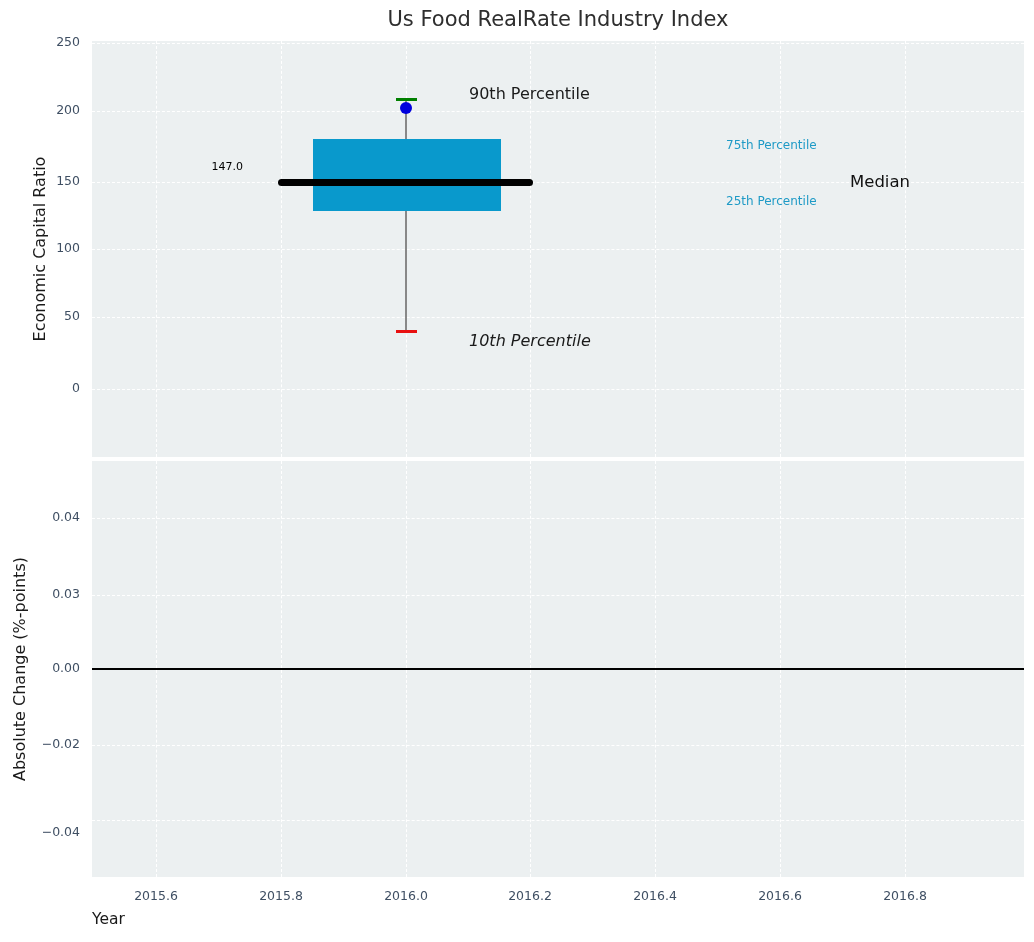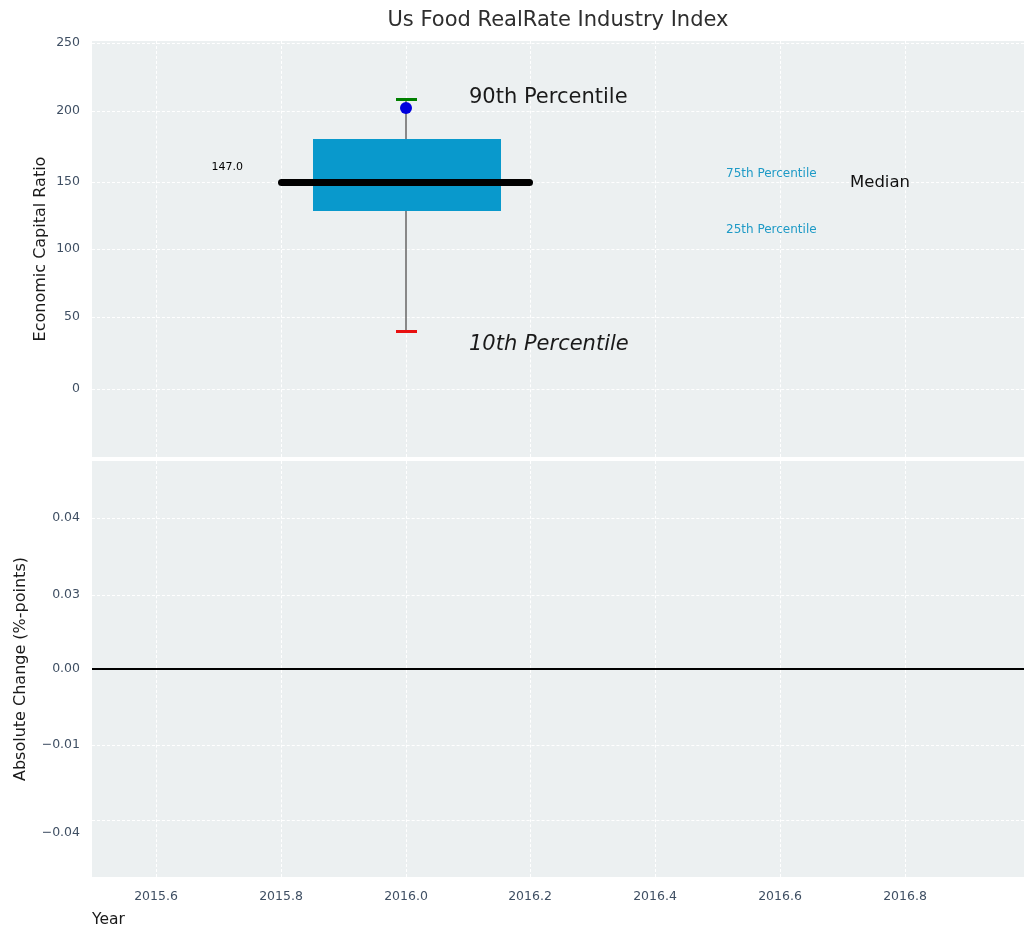--- a/index.html
+++ b/index.html
@@ -32,22 +32,22 @@
   .iqr-box { position:absolute; left:221px; top:98px; width:188px; height:72px; background:#0999cc; }
   .median-line { position:absolute; left:186px; top:138px; width:255px; height:7px;
                  background:#000000; border-radius:4px; }
   .cap { position:absolute; left:304px; width:21px; height:3px; }
   .cap-90 { top:57px; background:#008000; }
   .cap-10 { top:289px; background:#e81010; }
   .dot { position:absolute; left:308px; top:61px; width:12px; height:12px;
          border-radius:50%; background:#0000dd; }
 
   .ann { position:absolute; white-space:nowrap; }
-  .ann-dark { font-size:21px; color:#1a1a1a; }
-  .ann-cyan { font-size:12px; color:#1e9ac6;margin-top:28px; }
+  .ann-dark { font-size:16px; color:#1a1a1a; }
+  .ann-cyan { font-size:12px; color:#1e9ac6; }
   .ann-90 { left:377px; top:43px; }
   .ann-10 { left:377px; top:290px;font-style:italic; }
   .ann-75 { left:634px; top:97px; }
   .ann-25 { left:634px; top:153px; }
   .ann-median { left:758px; top:131px; font-size:16.5px; color:#111111; }
   .median-value { position:absolute; left:71px; top:119px; width:80px; text-align:right;
                   font-size:11px; color:#000000; }
 
   .legend { position:absolute; right:10px; top:4px; display:flex; align-items:center; gap:9px;
             padding:5px 11px; background:rgba(255,255,255,0.85); border:1px solid #c9c9c9;
@@ -115,21 +115,21 @@
   <div class="ytick" style="top:34px">250</div>
   <div class="ytick" style="top:102px">200</div>
   <div class="ytick" style="top:173px">150</div>
   <div class="ytick" style="top:240px">100</div>
   <div class="ytick" style="top:308px">50</div>
   <div class="ytick" style="top:380px">0</div>
 
   <div class="ytick" style="top:509px">0.04</div>
   <div class="ytick" style="top:586px">0.03</div>
   <div class="ytick" style="top:660px">0.00</div>
-  <div class="ytick" style="top:736px">−0.01</div>
+  <div class="ytick" style="top:736px">−0.02</div>
   <div class="ytick" style="top:824px">−0.04</div>
 
   <div class="xtick" style="left:116px">2015.6</div>
   <div class="xtick" style="left:241px">2015.8</div>
   <div class="xtick" style="left:366px">2016.0</div>
   <div class="xtick" style="left:490px">2016.2</div>
   <div class="xtick" style="left:615px">2016.4</div>
   <div class="xtick" style="left:740px">2016.6</div>
   <div class="xtick" style="left:865px">2016.8</div>
 

